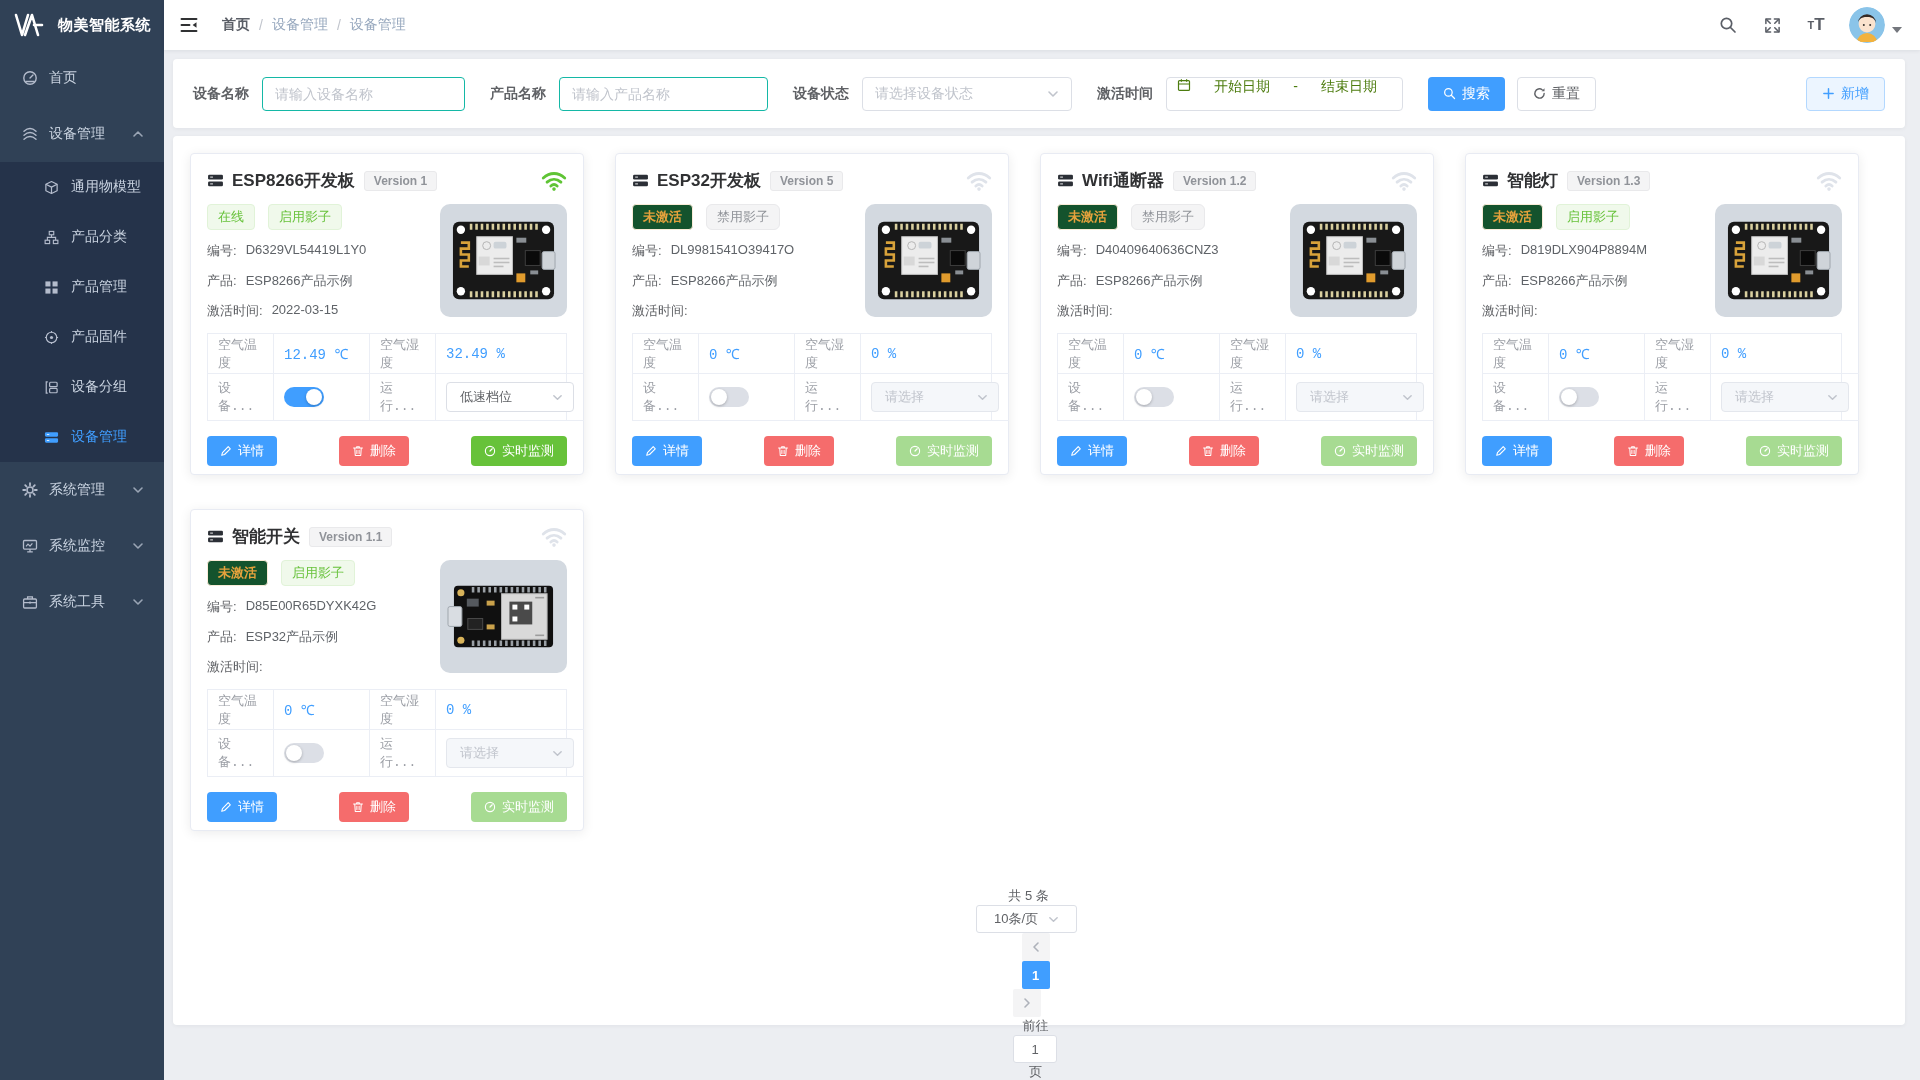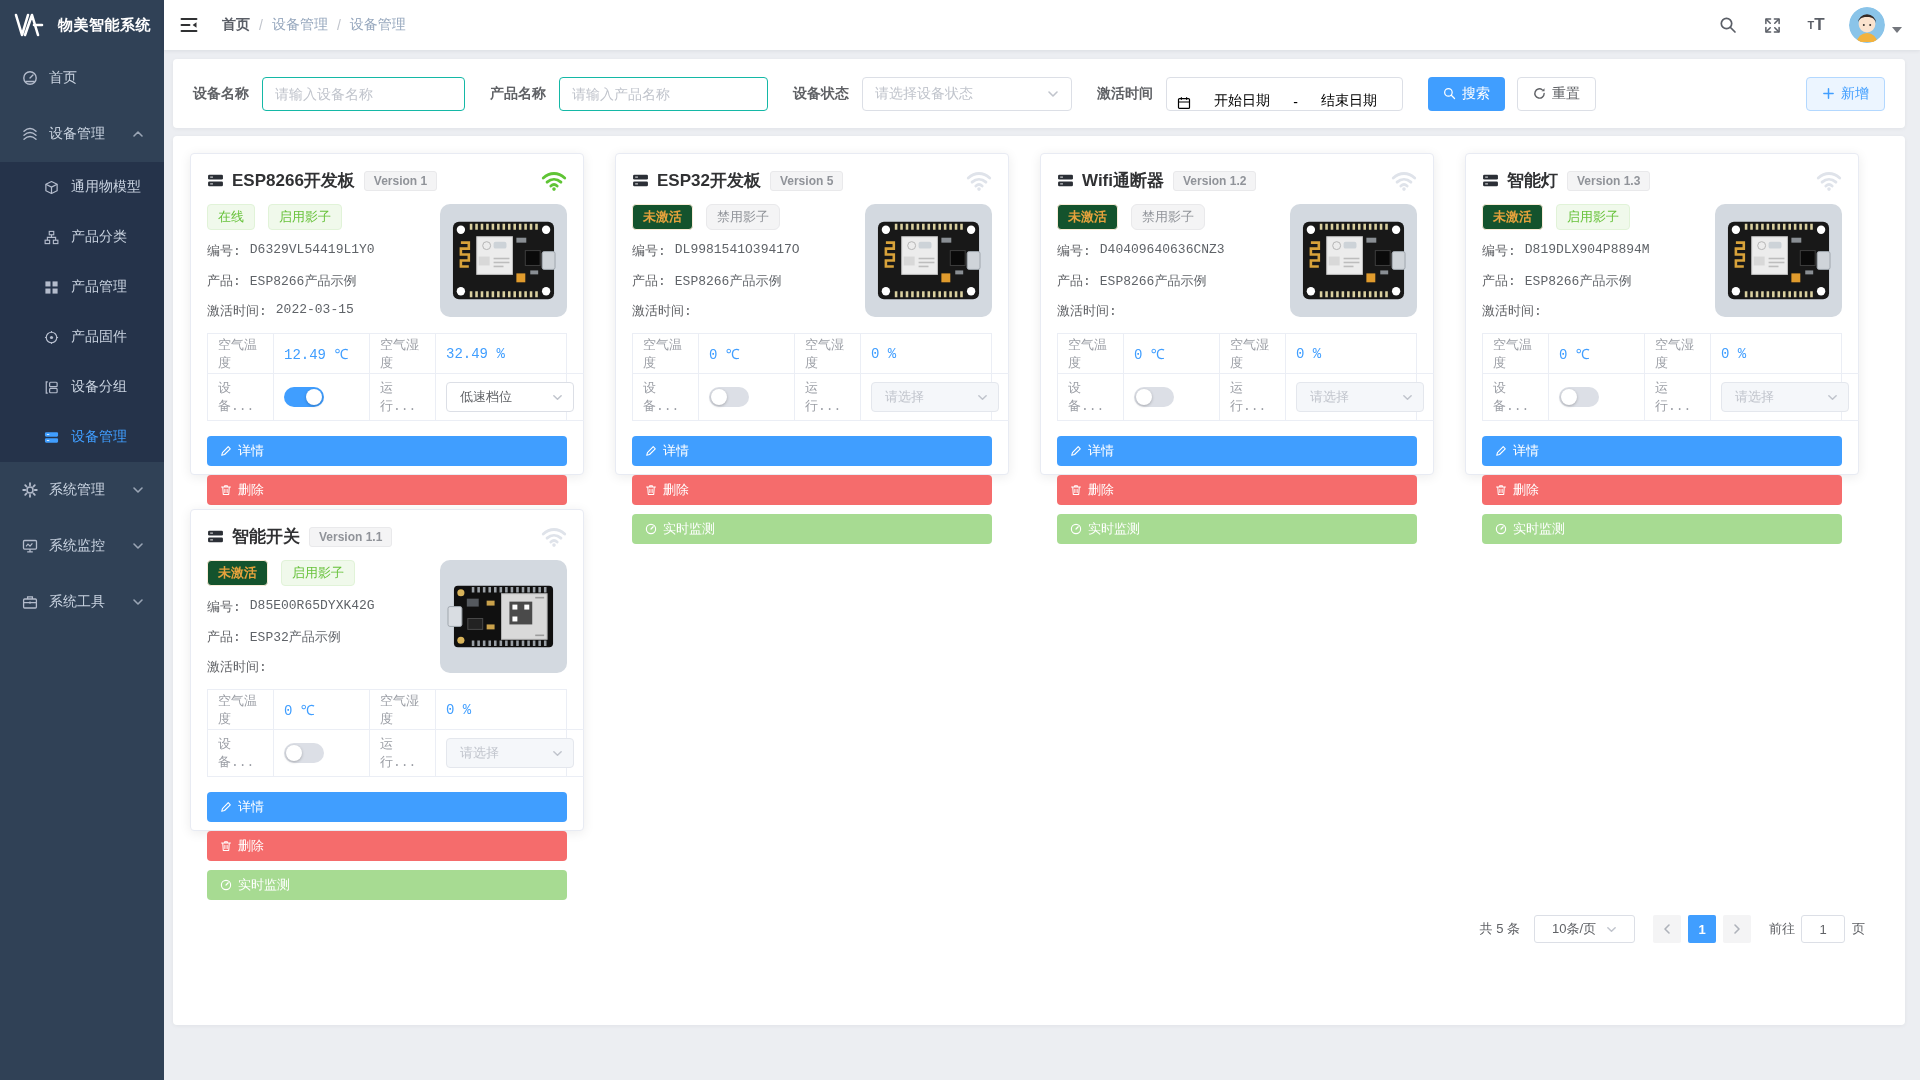--- a/index.html
+++ b/index.html
@@ -40,21 +40,21 @@
   .main { flex:1; background:#eceef2; padding:9px 15px 0 9px; overflow:hidden; }
 
   
   .filter-card { background:#fff; border-radius:4px; height:69px; display:flex; align-items:center; padding:0 20px; box-shadow:0 1px 4px rgba(0,21,41,.05); margin-bottom:8px; }
   .f-label { font-size:14px; font-weight:bold; color:#606266; margin-right:13px; white-space:nowrap; }
   .f-input { height:34px; border:1px solid #14b8a6; border-radius:4px; padding:0 12px; font-size:14px; color:#606266; outline:none; font-family:inherit; }
   .f-input::placeholder { color:#c0c4cc; }
   .f-group { display:flex; align-items:center; margin-right:25px; }
   .f-select { width:210px; height:34px; border:1px solid #dcdfe6; border-radius:4px; display:flex; align-items:center; padding:0 12px; color:#c0c4cc; font-size:14px; cursor:pointer; background:#fff; }
   .f-select .sel-caret { margin-left:auto; color:#c0c4cc; }
-  .date-range { width:237px; height:34px; border:1px solid #dcdfe6; border-radius:4px; display:flex; align-items:flex-end; padding:0 10px; gap:8px; font-size:14px; color:#000000; background:#fff; cursor:pointer; }
+  .date-range { width:237px; height:34px; border:1px solid #dcdfe6; border-radius:4px; display:flex; align-items:flex-start; padding:0 10px; gap:8px; font-size:14px; color:#4d7c0f; background:#fff; cursor:pointer; }
   .date-range .dr-start, .date-range .dr-end { flex:1; text-align:center; }
   .btn { border:none; border-radius:4px; font-size:14px; height:34px; padding:0 15px; display:inline-flex; align-items:center; gap:6px; cursor:pointer; font-family:inherit; white-space:nowrap; }
   .btn-primary { background:#409eff; color:#fff; }
   .btn-plain { background:#fff; color:#606266; border:1px solid #dcdfe6; margin-left:12px; }
   .btn-add { margin-left:auto; background:#ecf5ff; color:#409eff; border:1px solid #b3d8ff; }
 
   
   .device-panel { background:#fff; border-radius:4px; height:889px; box-shadow:0 1px 4px rgba(0,21,41,.05); padding:17px 0 0 17px; }
   .cards-grid { display:grid; grid-template-columns:repeat(4,394px); column-gap:31px; row-gap:34px; }
   .dev-card { width:394px; height:322px; background:#fff; border:1px solid #e8ebf3; border-radius:4px; box-shadow:0 2px 12px rgba(0,0,0,.08); padding:15px 16px; position:relative; }
@@ -64,50 +64,50 @@
   .version-tag { margin-left:9px; background:#f4f4f5; border:1px solid #e9e9eb; color:#909399; font-size:12px; padding:2px 9px; border-radius:3px; font-weight:bold; }
   .wifi { margin-left:auto; width:26px; height:20px; color:#dfe3ea; }
   .wifi.online { color:#5fc435; }
   .card-body { display:flex; margin-top:12px; }
   .card-info { flex:1; min-width:0; }
   .tag-row { display:flex; gap:13px; }
   .tag { height:26px; display:inline-flex; align-items:center; padding:0 10px; font-size:13px; border-radius:4px; border:1px solid; }
   .tag.success { color:#67c23a; background:#f0f9eb; border-color:#e1f3d8; }
   .tag.warning { color:#e6a23c; background:#14532d; border-color:#faecd8;font-weight:bold; }
   .tag.info { color:#909399; background:#f4f4f5; border-color:#e9e9eb;border-radius:6px; }
-  .info-line { font-size:13px; color:#606266; margin-top:12px; display:flex; gap:9px; white-space:nowrap;font-family:Liberation Mono, monospace; }
+  .info-line { font-size:13px; color:#606266; margin-top:12px; display:flex; gap:9px; white-space:nowrap; }
   .info-line .iv { color:#5f6368; }
   .board-tile { width:127px; height:113px; background:#d3d9e0; border-radius:10px; margin-left:10px; flex-shrink:0; display:flex; align-items:center; justify-content:center; }
   .board-tile svg { width:127px; height:111px; }
 
   .metric-table { margin-top:13px; display:grid; grid-template-columns:66px 96px 66px 1fr; border:1px solid #ebeef5; border-bottom:none; font-size:13px;font-family:Liberation Mono, monospace; }
   .mcell { border-right:1px solid #ebeef5; border-bottom:1px solid #ebeef5; display:flex; align-items:center; padding:0 10px; height:40px; }
   .mcell:nth-child(4n) { border-right:none; }
   .mcell.r2 { height:47px; }
   .m-label { color:#9b9ea5; }
   .m-value { color:#409eff; font-size:14px; }
 
   .switch { width:40px; height:20px; border-radius:10px; background:#dcdfe6; position:relative; cursor:pointer; flex-shrink:0; }
   .switch::after { content:""; position:absolute; top:2px; left:2px; width:16px; height:16px; border-radius:50%; background:#fff; box-shadow:0 1px 3px rgba(0,0,0,.25); }
   .switch.on { background:#409eff; }
   .switch.on::after { left:auto; right:2px; }
 
   .t-select { width:128px; height:30px; border:1px solid #dcdfe6; border-radius:4px; display:flex; align-items:center; padding:0 10px 0 13px; color:#606266; font-size:13px; cursor:pointer; background:#fff; }
   .t-select .sel-caret { margin-left:auto; color:#c0c4cc; }
   .t-select.disabled { background:#f5f7fa; border-color:#e4e7ed; color:#c0c4cc; cursor:not-allowed; }
 
-  .card-actions { display:flex; justify-content:space-between; margin-top:15px; gap:9px;flex-direction:column; }
+  .card-actions { display:flex; justify-content:space-between; margin-top:15px; gap:2px; }
   .abtn { height:30px; border:none; border-radius:4px; color:#fff; font-size:13px; padding:0 13px; display:inline-flex; align-items:center; gap:6px; cursor:pointer; font-family:inherit; }
   .abtn.detail { background:#409eff; }
   .abtn.delete { background:#f56c6c; }
   .abtn.monitor { background:#67c23a; }
   .abtn.monitor.disabled { background:#a7db92; cursor:not-allowed; }
 
   
-  .pagination { display:flex; align-items:center; justify-content:flex-end; margin-top:84px; padding-right:40px; font-size:13px; color:#606266; }
+  .pagination { display:flex; align-items:center; justify-content:flex-end; margin-top:56px; padding-right:24px; font-size:13px; color:#606266;flex-direction:column; }
   .pg-total { margin-right:14px; }
   .pg-size { width:101px; height:28px; border:1px solid #dcdfe6; border-radius:3px; display:flex; align-items:center; justify-content:center; gap:10px; color:#606266; cursor:pointer; background:#fff; margin-right:18px; }
   .pg-btn { width:28px; height:28px; border-radius:2px; background:#f4f4f5; display:flex; align-items:center; justify-content:center; color:#aeb2ba; cursor:pointer; }
   .pg-num { width:28px; height:28px; border-radius:2px; background:#409eff; color:#fff; font-weight:bold; display:flex; align-items:center; justify-content:center; margin:0 7px; cursor:pointer; }
   .pg-next { margin-right:18px; }
   .pg-goto { margin:0 7px 0 6px; width:44px; height:28px; border:1px solid #dcdfe6; border-radius:3px; text-align:center; font-size:13px; color:#606266; outline:none; font-family:inherit; }
   svg { display:block; }
 </style>
 </head>
 <body>

